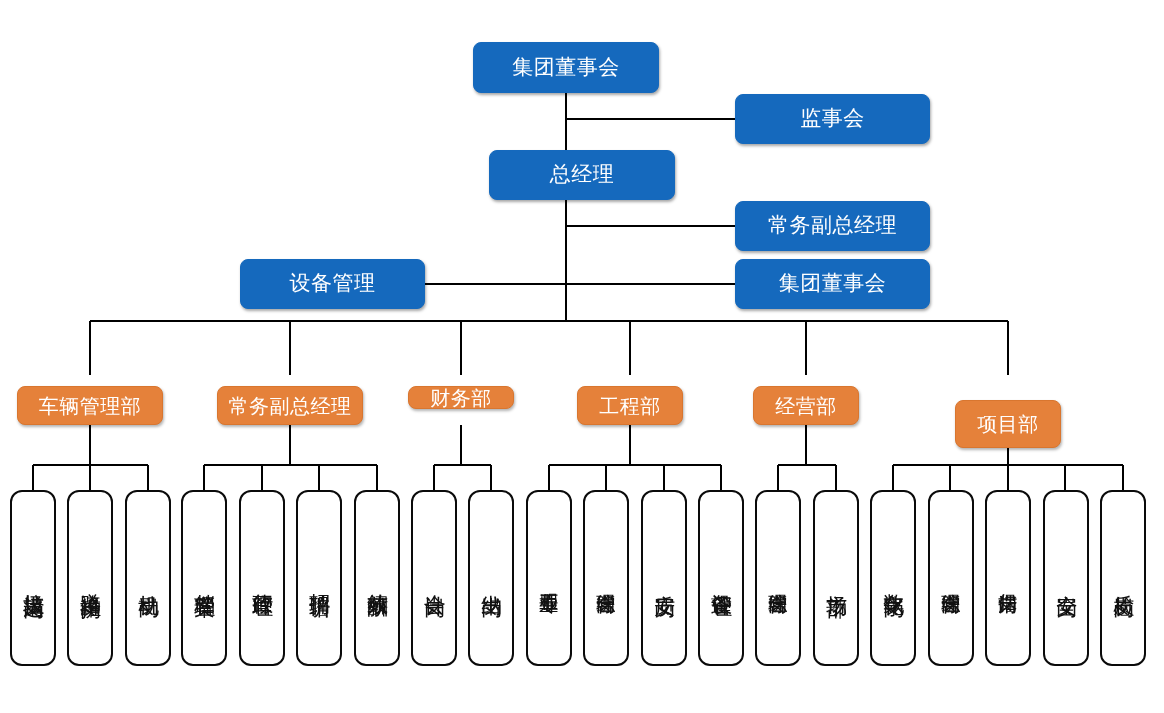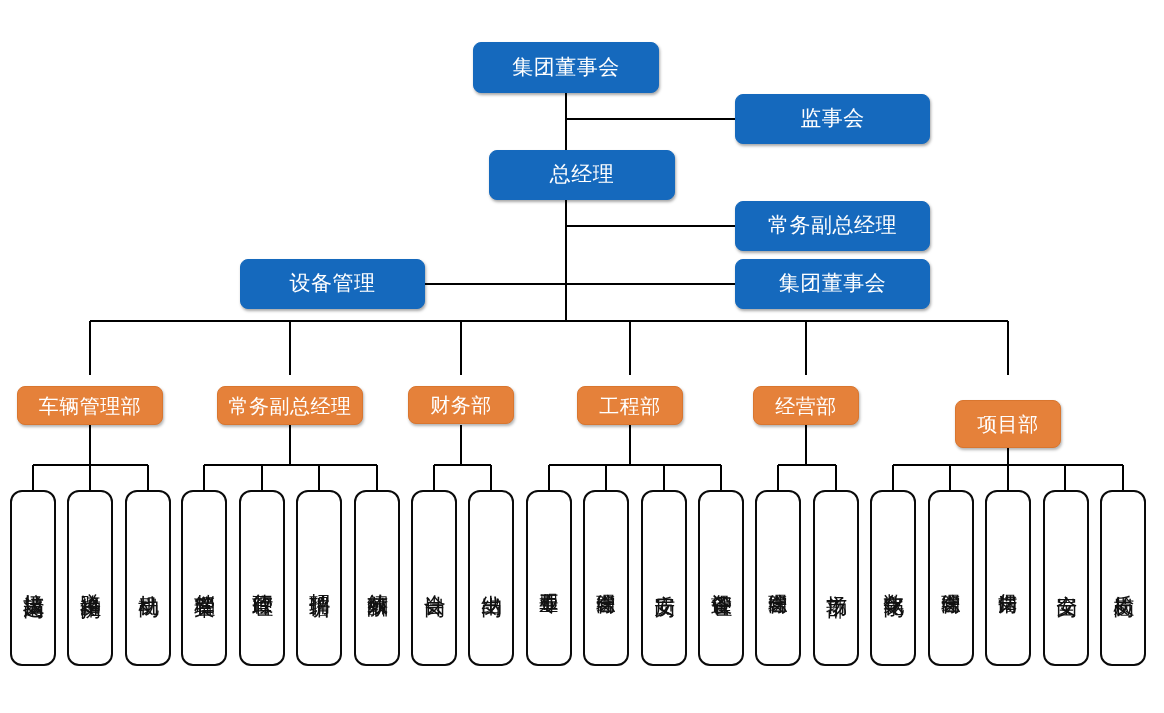--- a/index.html
+++ b/index.html
@@ -155,21 +155,21 @@
   <div class="node blue" style="left:735px; top:201px; width:195px; height:50px;">常务副总经理</div>
 
   <div class="node blue" style="left:240px; top:259px; width:185px; height:50px;">设备管理</div>
 
   <div class="node blue" style="left:735px; top:259px; width:195px; height:50px;">集团董事会</div>
 
   <div class="node orange" style="left:17px; top:386px; width:146px; height:39px;">车辆管理部</div>
 
   <div class="node orange" style="left:217px; top:386px; width:146px; height:39px;">常务副总经理</div>
 
-  <div class="node orange" style="left:408px; top:386px; width:106px; height:38px;">财务部</div>
+  <div class="node orange" style="left:408px; top:386px; width:106px; height:23px;">财务部</div>
 
   <div class="node orange" style="left:577px; top:386px; width:106px; height:39px;">工程部</div>
 
   <div class="node orange" style="left:753px; top:386px; width:106px; height:39px;">经营部</div>
 
   <div class="node orange" style="left:955px; top:400px; width:106px; height:48px;">项目部</div>
 
   <div class="leaf" style="left:10px; top:490px; width:46px; height:176px;">
     <span class="leaf-text">垃圾清运岗</span>
   </div>

